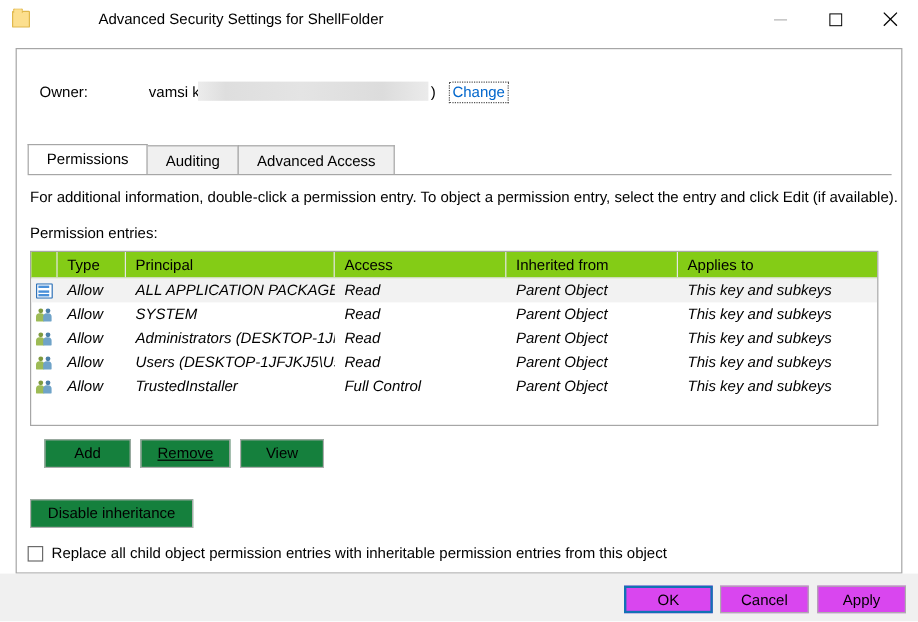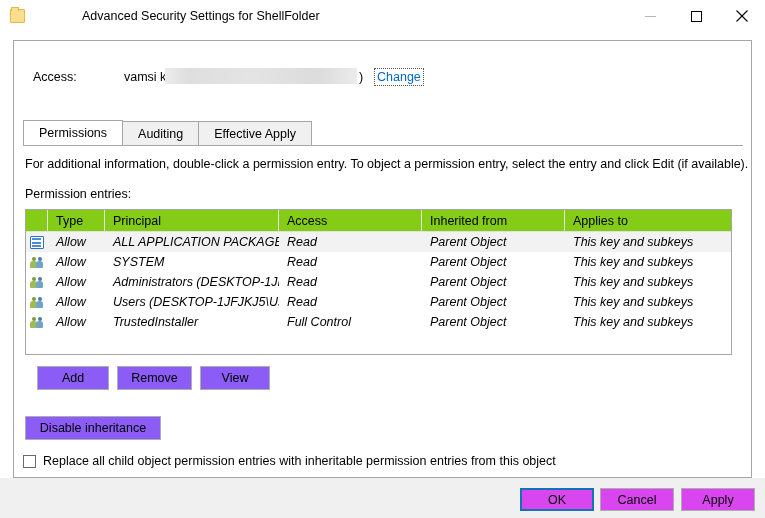--- a/index.html
+++ b/index.html
@@ -293,34 +293,34 @@
     border-radius: 3px 3px 1px 1px;
   }
   .p-back .head { background: #7f9a3f; }
   .p-back .body { background: #9dbb55; }
   .p-front .head { background: #4b7fa8; }
   .p-front .body { background: #6fa3c8; }
 
   
   .winbtn {
     height: 24px;
-    background: #8b5cf6;
+    background: #15803d;
     border: 1px solid #adadad;
     font-family: "Liberation Sans", sans-serif;
     font-size: 12.5px;
     color: #000000;
     box-sizing: border-box;
     cursor: pointer;
     padding: 0 6px;
     text-align: center;
     line-height: 22px;
     white-space: nowrap;
   }
   #btn-add      { position: absolute; left: 23px;  top: 325px; width: 72px; }
-  #btn-remove   { position: absolute; left: 103px; top: 325px; width: 75px; }
+  #btn-remove   { position: absolute; left: 103px; top: 325px; width: 75px; text-decoration: underline; }
   #btn-view     { position: absolute; left: 186px; top: 325px; width: 70px; }
   #btn-disable-inheritance {
     position: absolute; left: 11px; top: 375px; width: 136px;
   }
 
   
   #replace-all-row {
     position: absolute;
     left: 9px; top: 413px;
     display: flex;
@@ -384,32 +384,32 @@
             <line x1="0.5" y1="0.5" x2="11.5" y2="11.5" stroke="#000" stroke-width="1.1"></line>
             <line x1="11.5" y1="0.5" x2="0.5" y2="11.5" stroke="#000" stroke-width="1.1"></line>
           </svg>
       </button>
     </div>
   </div>
 
   <div id="panel">
 
     <div id="owner-row">
-      <div id="owner-label">Access:</div>
+      <div id="owner-label">Owner:</div>
       <div id="owner-value">vamsi krishna (</div>
       <div id="owner-redaction"></div>
       <div id="owner-paren">)</div>
       <div id="change-link">Change</div>
     </div>
 
 
     <div id="tabstrip">
       <div class="tab active">Permissions</div>
       <div class="tab">Auditing</div>
-      <div class="tab">Effective Apply</div>
+      <div class="tab">Advanced Access</div>
     </div>
 
     <div id="info-text">For additional information, double-click a permission entry. To object a permission entry, select the entry and click Edit (if available).</div>
     <div id="entries-label">Permission entries:</div>
 
     <div id="listview">
       <div id="lv-header">
         <div class="lv-col c-icon"></div>
         <div class="lv-col c-type">Type</div>
         <div class="lv-col c-prin">Principal</div>

